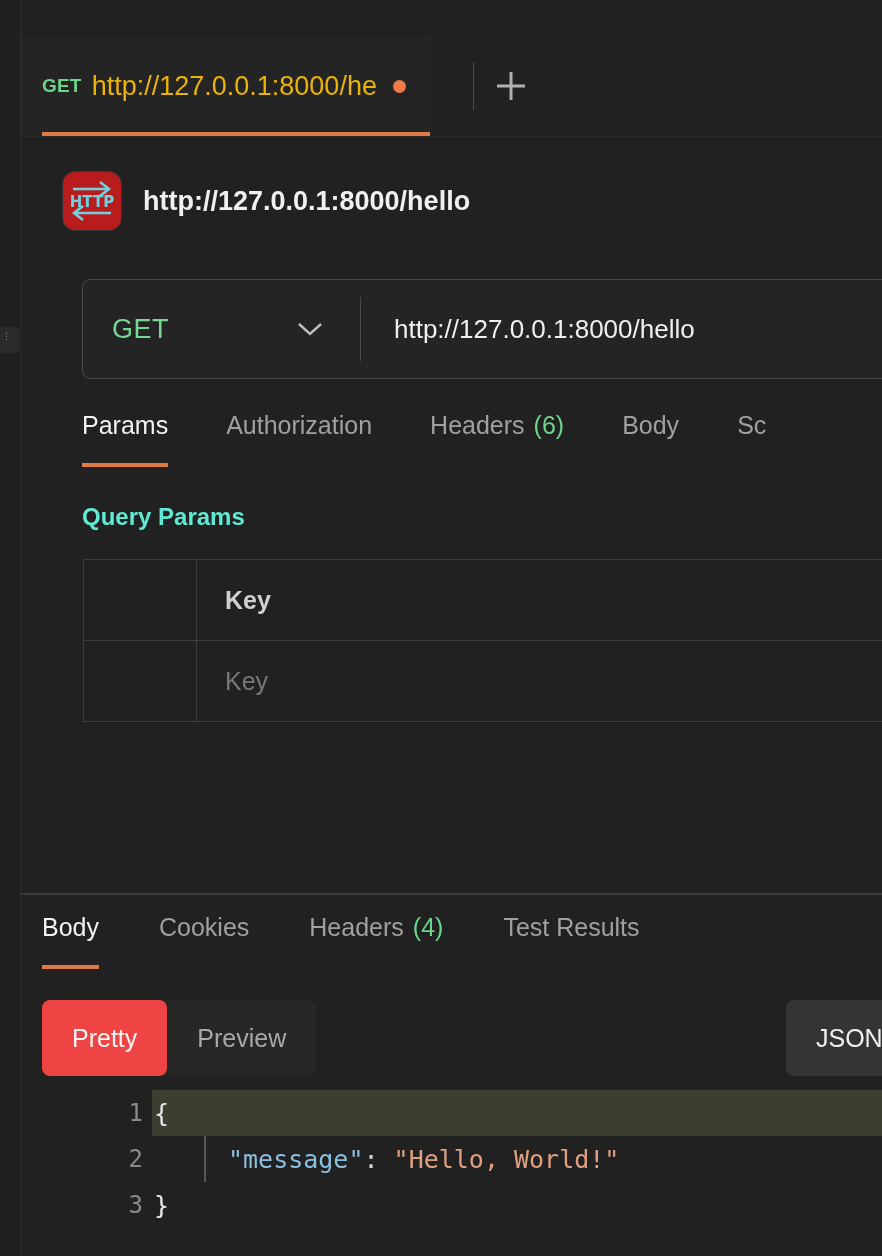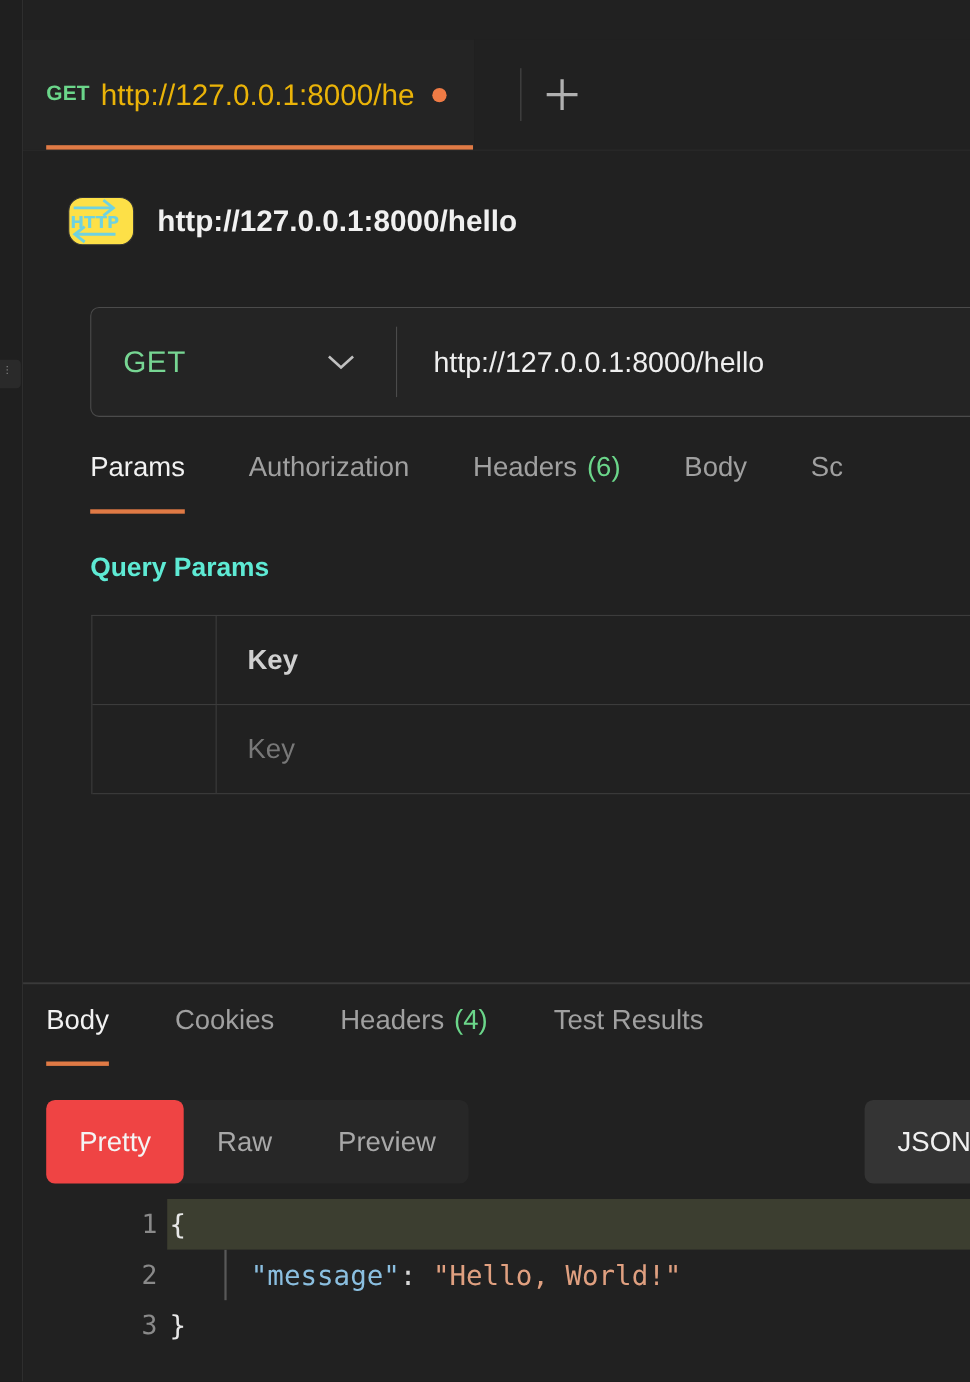--- a/index.html
+++ b/index.html
@@ -64,23 +64,23 @@
     display: flex; align-items: center; justify-content: center;
   }
   .tab-plus svg { display: block; }
 
   
   .req-header {
     position: absolute; left: 0; top: 101px; width: 861px; height: 128px;
     display: flex; align-items: center; padding-left: 41px; gap: 21px;
   }
   .http-icon {
-    width: 60px; height: 44px; border-radius: 13px;
-    background: #fde047; border: 1px solid #343434;
-    display: flex; align-items: center; 
+    width: 60px; height: 60px; border-radius: 13px;
+    background: #b91c1c; border: 1px solid #343434;
+    display: flex; align-items: center; justify-content: center;
     flex: 0 0 auto;
   }
   .req-name {
     color: #f0f0f0; font-size: 27px; font-weight: 700; white-space: nowrap;
   }
 
   
   .urlbar {
     position: absolute; left: 61px; top: 243px; width: 840px; height: 100px;
     border: 1px solid #4b4b4b; border-radius: 8px; background: #242424;
@@ -296,21 +296,20 @@
           <span class="count">(4)</span>
         </div>
         <div class="rtab">
           <span>Test Results</span>
         </div>
       </div>
 
       <div class="fmt-bar">
         <div class="seg-group">
           <div class="seg active">Pretty</div>
-          <div class="seg">Raw</div>
           <div class="seg">Preview</div>
         </div>
         <div class="json-pill">JSON</div>
       </div>
 
       <div class="code">
         <div class="fold-guide"></div>
 
         <div class="code-line hl">
           <div class="gutter">1</div>

